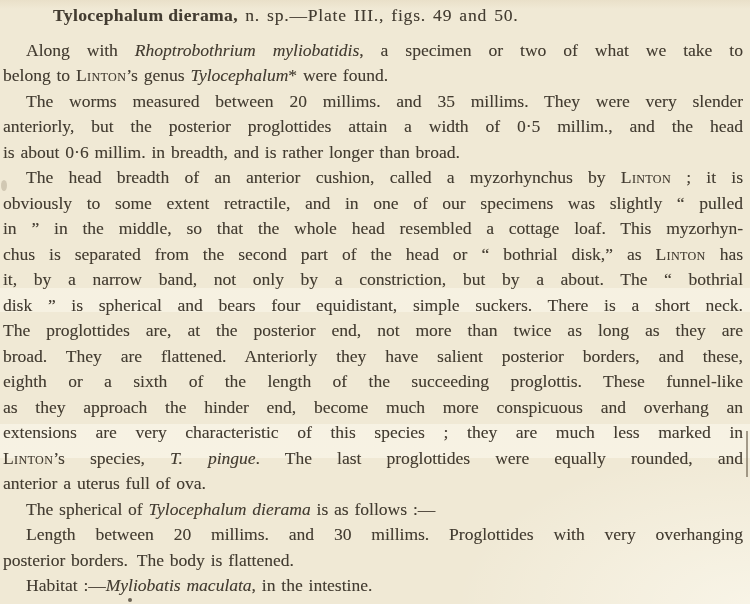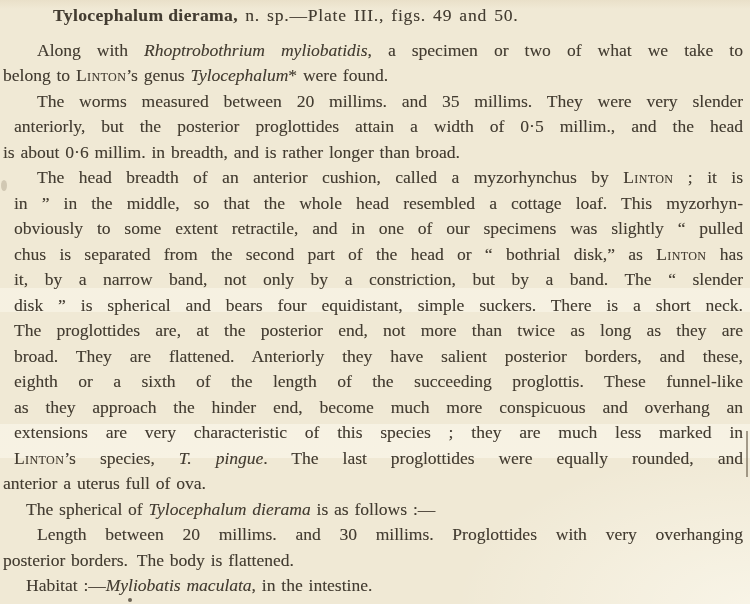--- a/index.html
+++ b/index.html
@@ -28,21 +28,21 @@
     margin: 0 0 9px 50px;
     line-height: 25.5px;
     white-space: nowrap;
   }
   .heading .b { font-weight: 700; letter-spacing: 0.4px; }
   .heading .r { letter-spacing: 0.8px; word-spacing: 2px; }
   .ln {
     line-height: 25.5px;
     word-spacing: 1.5px;
   }
-  .j  { text-align: justify; text-align-last: justify; margin-left: 11px; }
+  .j  { text-align: justify; text-align-last: justify; }
   .ind { text-indent: 23px; }
   .i  { font-style: italic; }
   .sc { font-variant: small-caps; letter-spacing: 0.4px; }
   .b  { font-weight: 700; }
   .edge-line {
     position: absolute;
     right: 2px; top: 431px;
     width: 2px; height: 46px;
     background: rgba(94,82,64,0.55);
     filter: blur(0.4px);
@@ -72,26 +72,26 @@
   <div class="ln j ind"><span>Along with </span><span class="i">Rhoptrobothrium myliobatidis</span><span>, a specimen or two of what we take to</span></div>
 
   <div class="ln"><span>belong to </span><span class="sc">Linton</span><span>’s genus </span><span class="i">Tylocephalum</span><span>* were found.</span></div>
 
   <div class="ln j ind">The worms measured between 20 millims. and 35 millims. They were very slender</div>
   <div class="ln j">anteriorly, but the posterior proglottides attain a width of 0·5 millim., and the head</div>
   <div class="ln">is about 0·6 millim. in breadth, and is rather longer than broad.</div>
 
   <div class="ln j ind"><span>The head breadth of an anterior cushion, called a myzorhynchus by </span><span class="sc">Linton</span><span> ; it is</span></div>
 
+  <div class="ln j">obviously to some extent retractile, and in one of our specimens was slightly “ pulled</div>
   <div class="ln j">in ” in the middle, so that the whole head resembled a cottage loaf. This myzorhyn-</div>
-  <div class="ln j">obviously to some extent retractile, and in one of our specimens was slightly “ pulled</div>
 
   <div class="ln j"><span>chus is separated from the second part of the head or “ bothrial disk,” as </span><span class="sc">Linton</span><span> has</span></div>
 
-  <div class="ln j">it, by a narrow band, not only by a constriction, but by a band. The “ slender</div>
+  <div class="ln j">it, by a narrow band, not only by a constriction, but by a about. The “ bothrial</div>
   <div class="ln j">disk ” is spherical and bears four equidistant, simple suckers. There is a short neck.</div>
   <div class="ln j">The proglottides are, at the posterior end, not more than twice as long as they are</div>
   <div class="ln j">broad. They are flattened. Anteriorly they have salient posterior borders, and these,</div>
   <div class="ln j">eighth or a sixth of the length of the succeeding proglottis. These funnel-like</div>
   <div class="ln j">as they approach the hinder end, become much more conspicuous and overhang an</div>
   <div class="ln j">extensions are very characteristic of this species ; they are much less marked in</div>
 
   <div class="ln j"><span class="sc">Linton</span><span>’s species, </span><span class="i">T. pingue</span><span>. The last proglottides were equally rounded, and</span></div>
 
   <div class="ln">anterior a uterus full of ova.</div>

